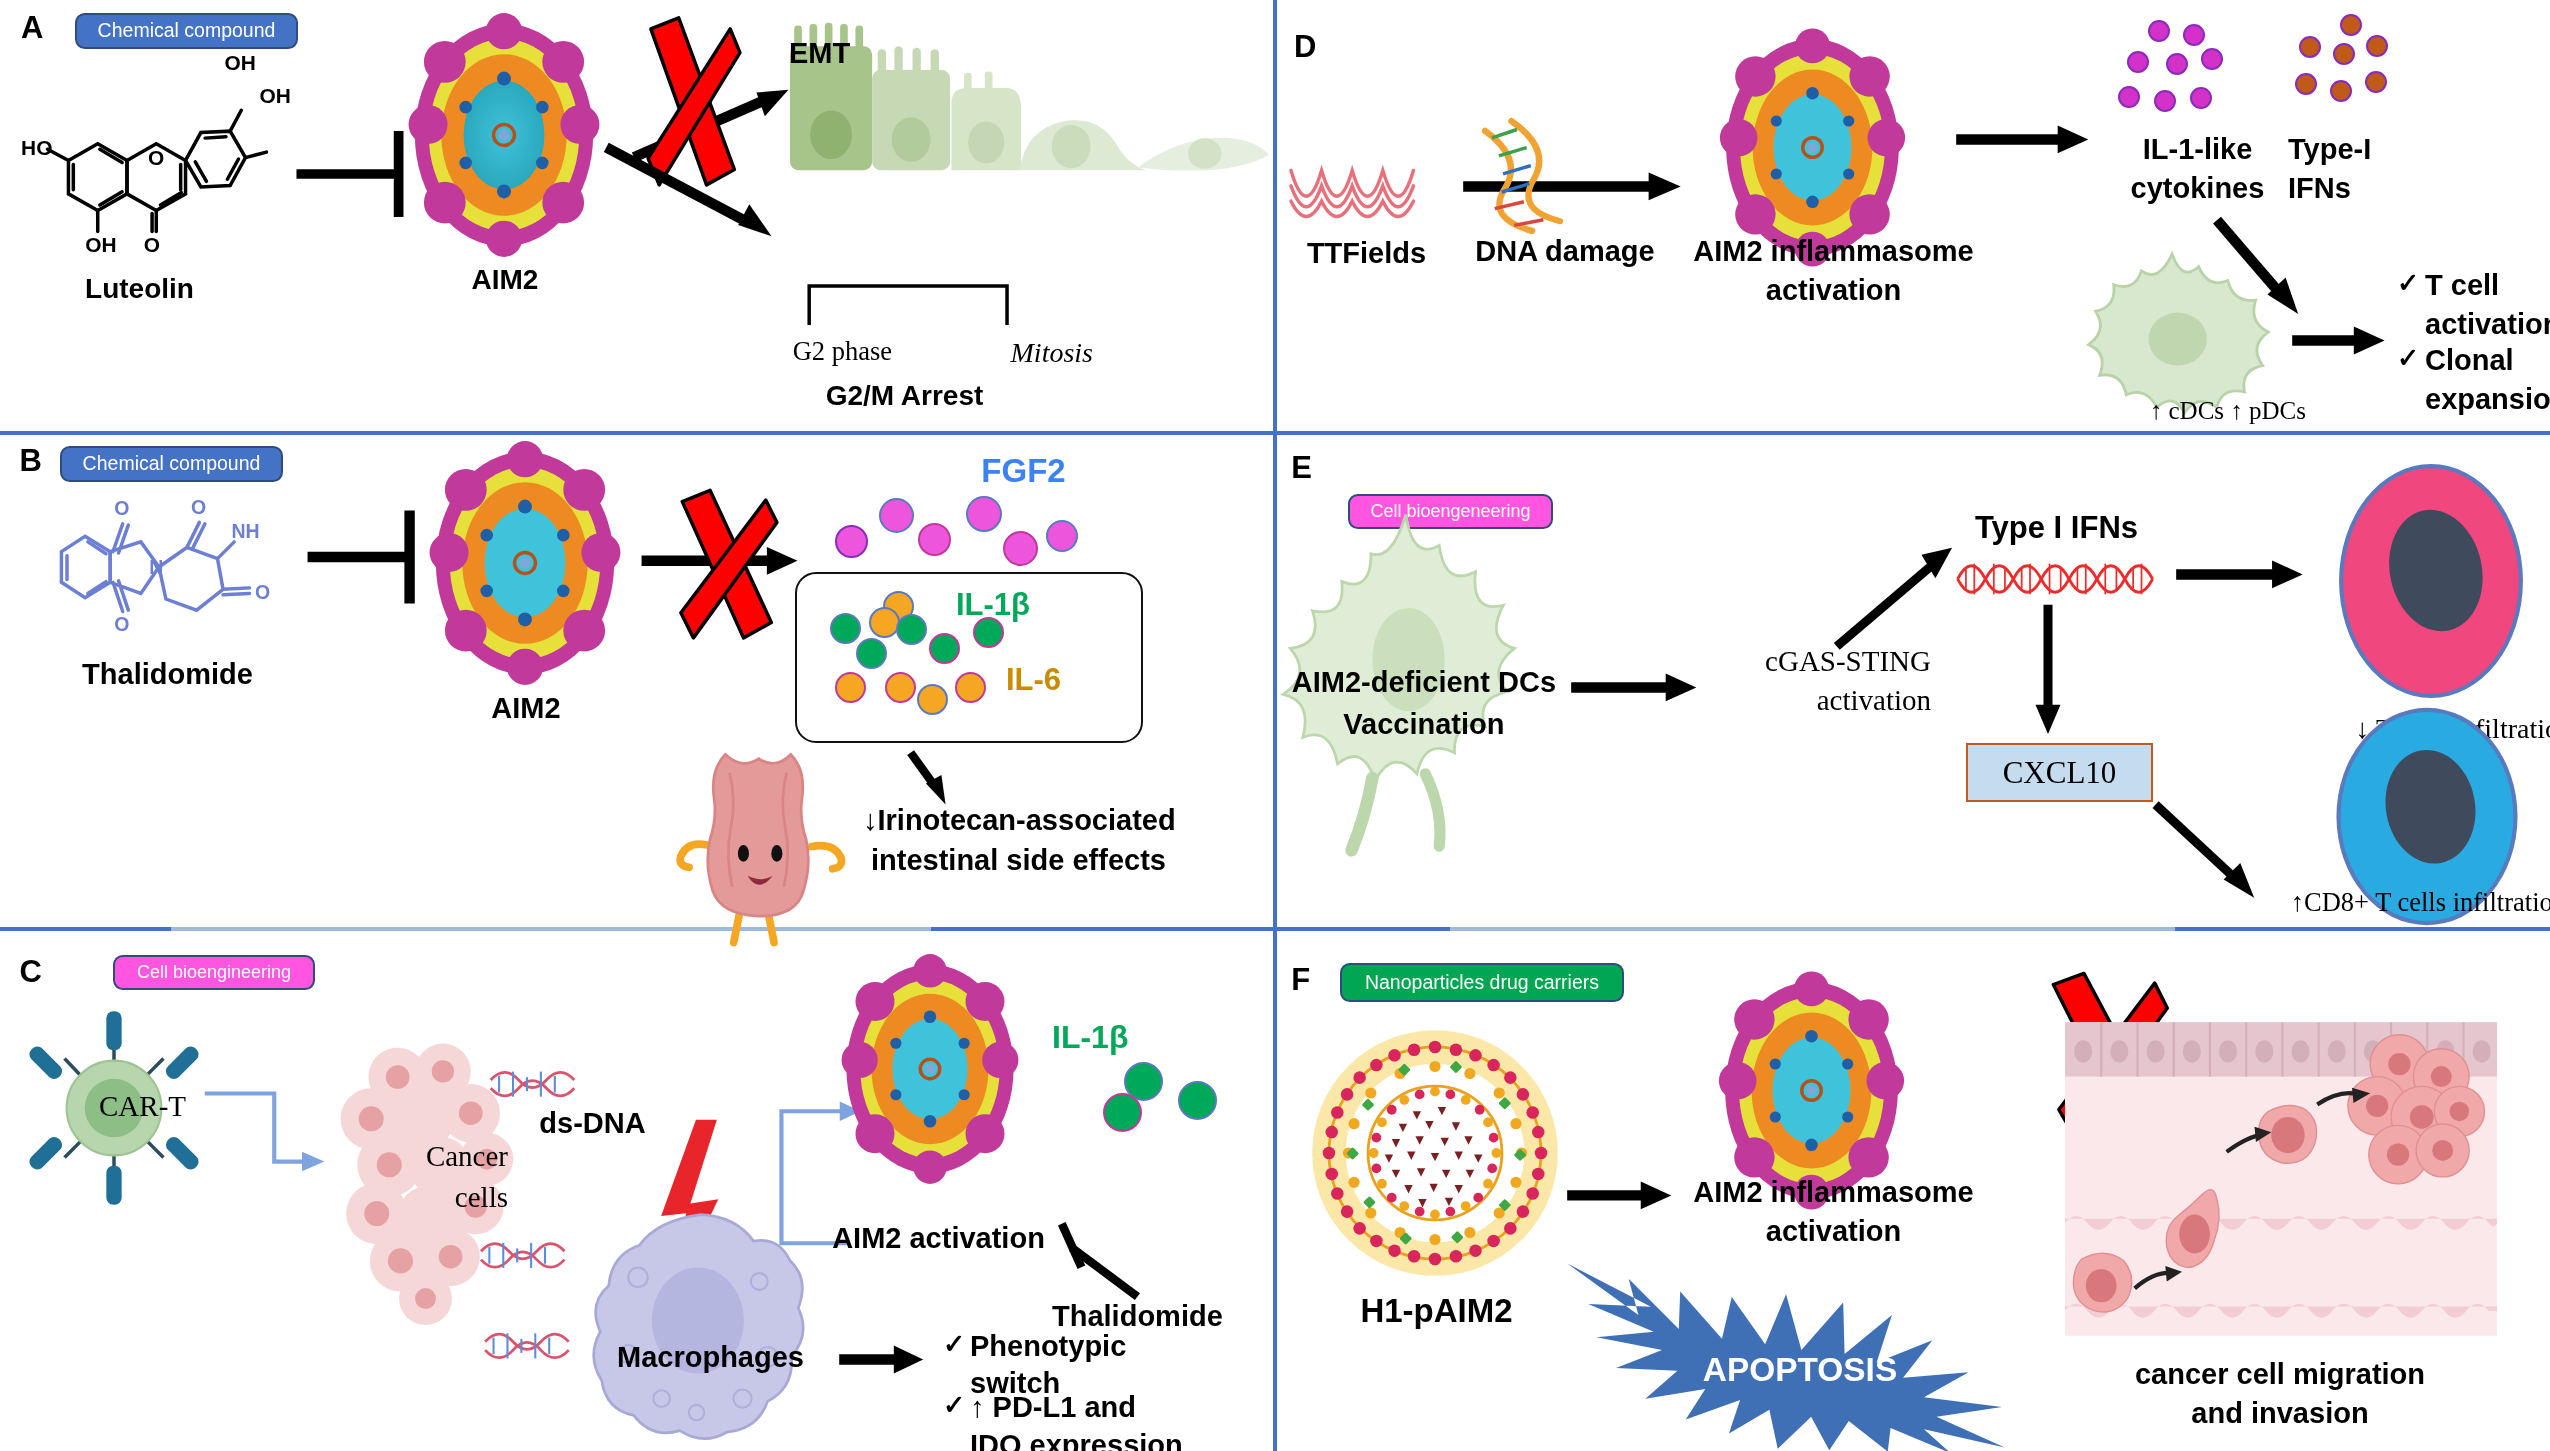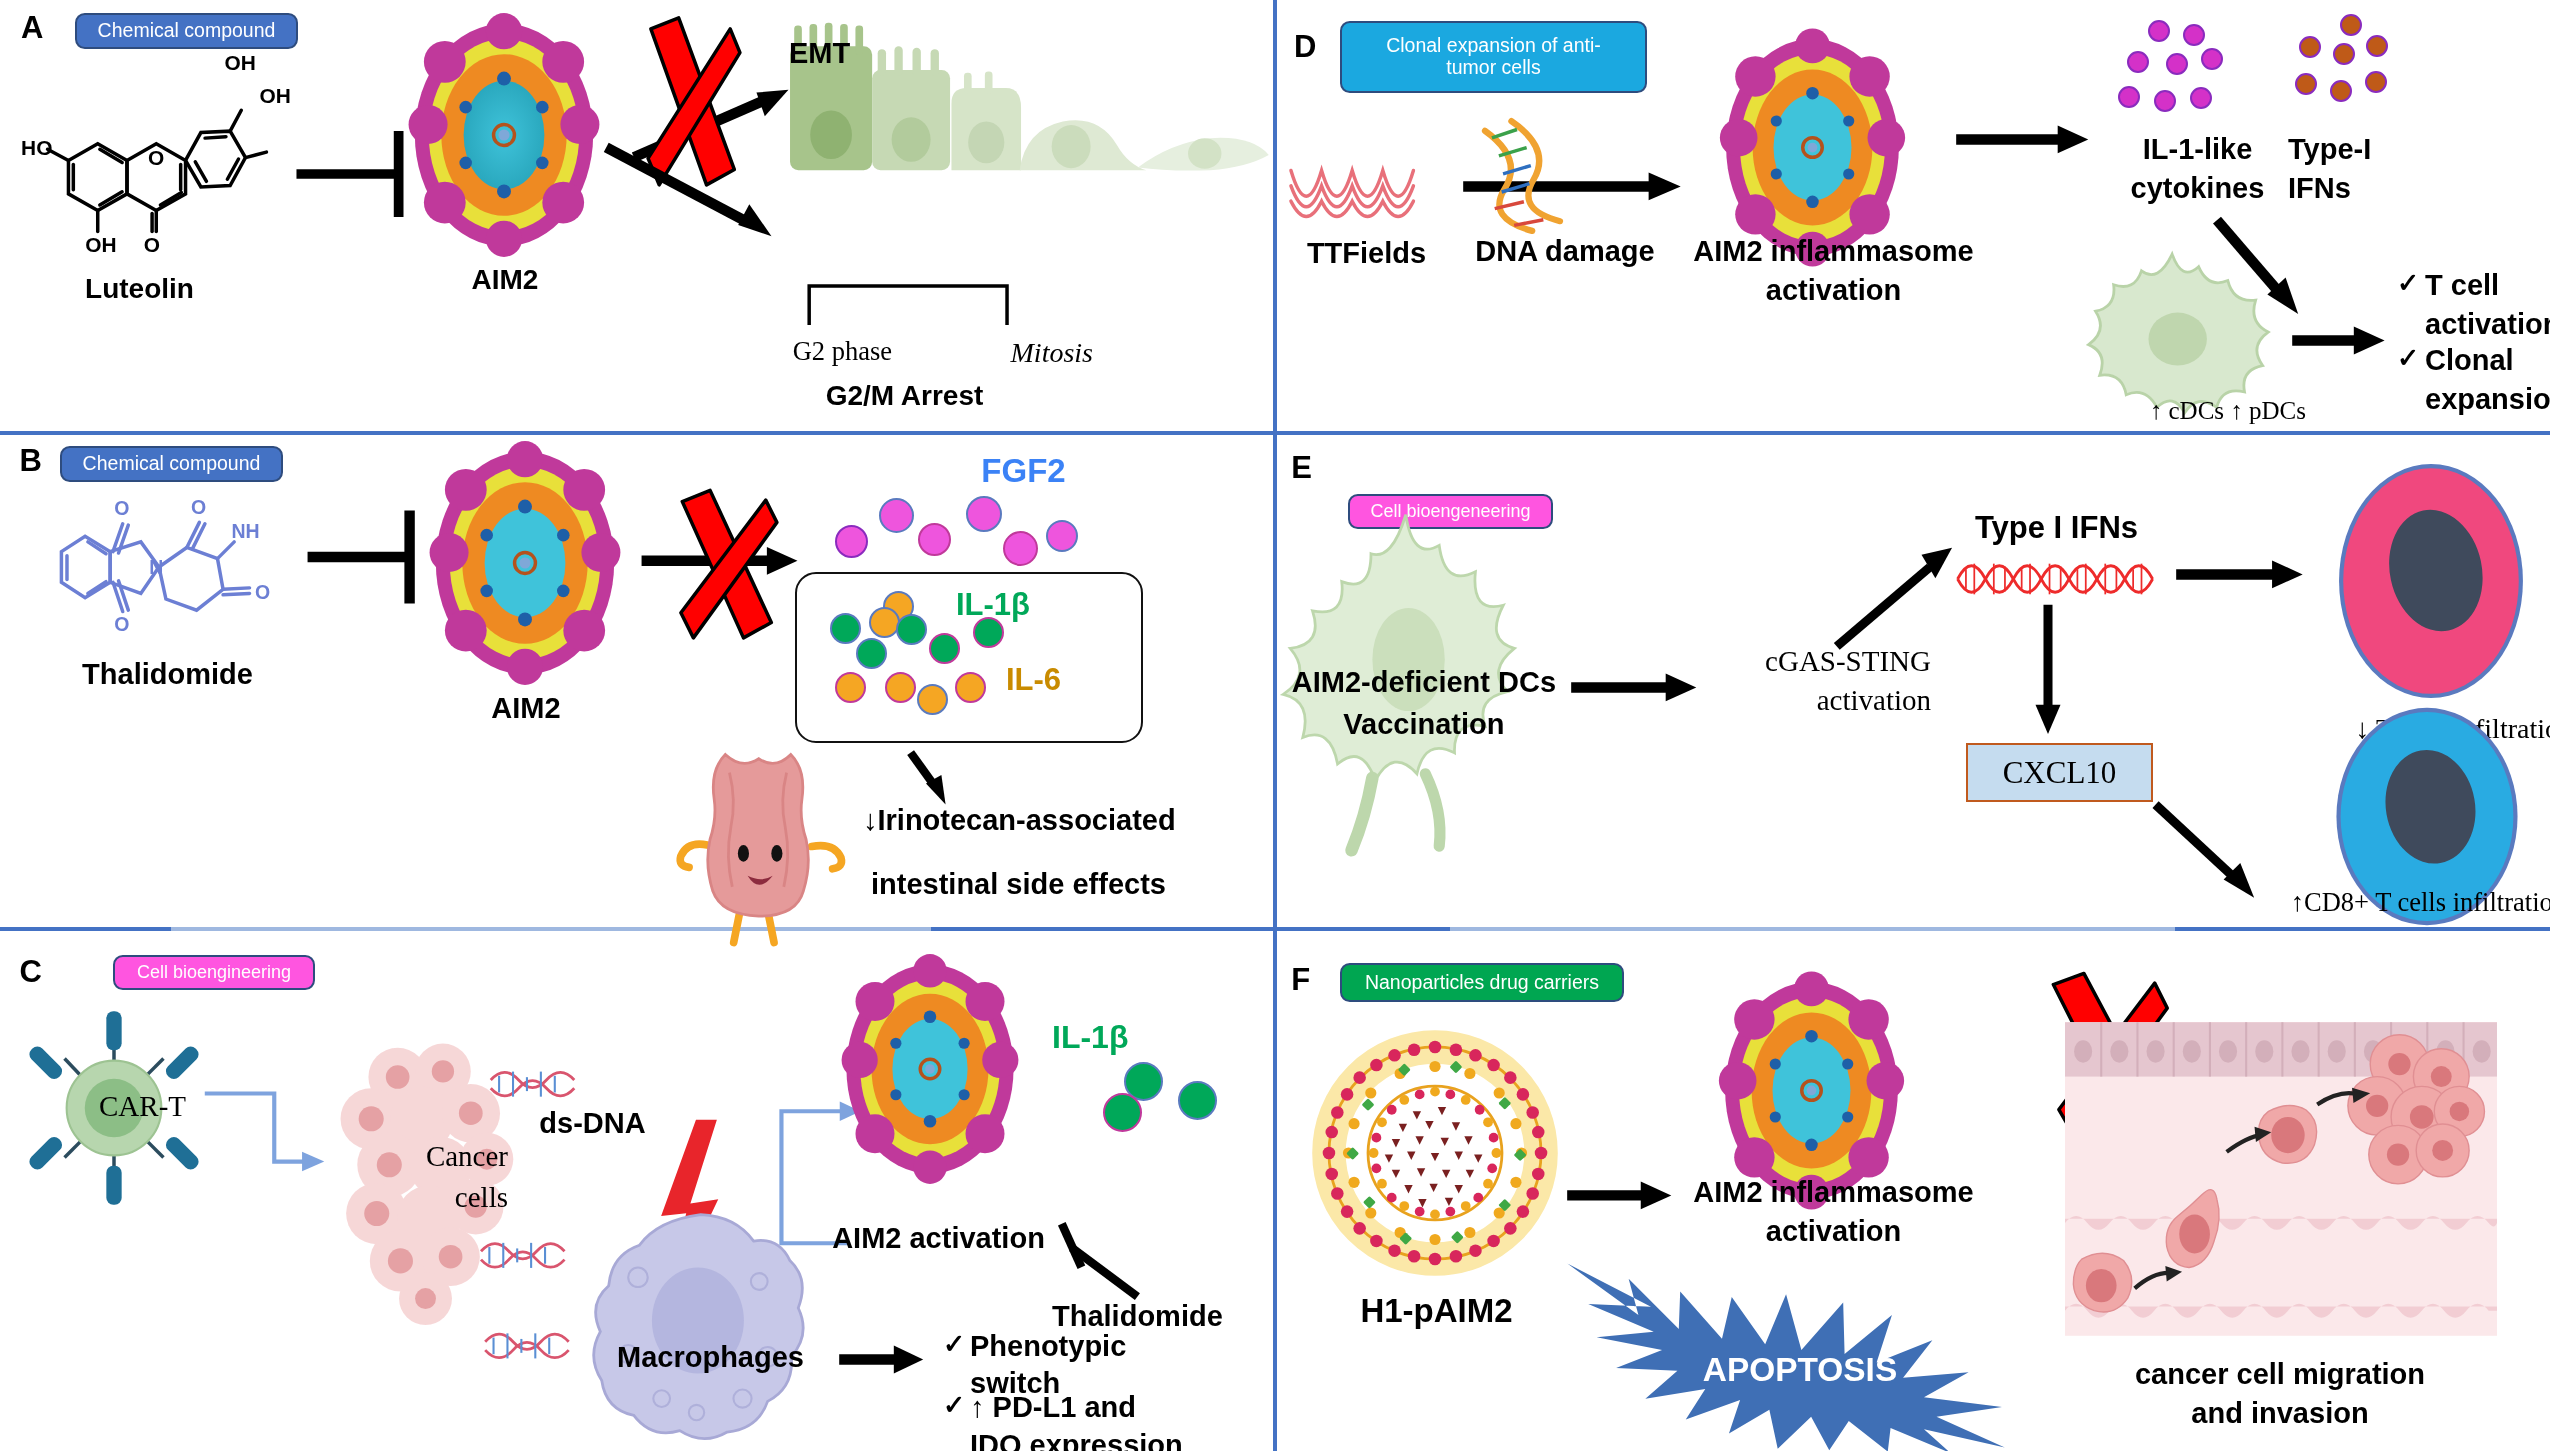--- a/index.html
+++ b/index.html
@@ -329,21 +329,21 @@
         <path d="M88,18 Q66,40 72,82 Q76,110 66,140 Q58,176 70,214 Q82,248 136,250 Q190,250 200,214 Q212,176 204,140 Q194,110 198,82 Q204,40 182,18 Q160,40 136,24 Q112,40 88,18 Z" fill="#E59A9A" stroke="#D98585" stroke-width="4"></path>
         <path d="M94,44 Q104,84 96,122 Q88,164 98,208" stroke="#D98585" stroke-width="4" fill="none"></path>
         <path d="M176,44 Q166,84 174,122 Q182,164 172,208" stroke="#D98585" stroke-width="4" fill="none"></path>
         <ellipse cx="114" cy="160" rx="8" ry="12" fill="#111"></ellipse>
         <ellipse cx="162" cy="160" rx="8" ry="12" fill="#111"></ellipse>
         <path d="M120,192 Q136,218 156,192 Q140,202 120,192 Z" fill="#8C2B3E"></path>
       </svg>
     </div>
 
     <div class="txt" style="left:863px;top:368px;width:390px;font-size:29px;text-align:left;">↓Irinotecan-associated</div>
-    <div class="txt" style="left:871px;top:408px;width:390px;font-size:29px;text-align:left;margin-top:24px;">intestinal side effects</div>
+    <div class="txt" style="left:871px;top:408px;width:390px;font-size:29px;text-align:left;">intestinal side effects</div>
   </div>
 
   <div class="panel" style="left:0;top:930px;width:1273px;height:521px;">
     <div class="plabel" style="left:19.5px;top:24px;font-size:31px;">C</div>
     <div class="badge" style="left:113px;top:25px;width:202px;height:35px;background:#FF55E0;font-size:18px;">Cell bioengineering</div>
 
     <div style="position:absolute;left:12.5px;top:77px;width:202px;height:202px;">
       <svg width="202" height="202" viewBox="0 0 290 290">
         <g stroke="#2C4C5E" stroke-width="5">
           <line x1="145" y1="48" x2="145" y2="108"></line>
@@ -527,24 +527,20 @@
     <div class="txt" style="left:940px;top:399px;width:28px;font-size:26.5px;">✓</div>
     <div class="txt" style="left:970px;top:399px;width:223px;font-size:29px;text-align:left;">Phenotypic</div>
     <div class="txt" style="left:970px;top:436px;width:223px;font-size:29px;text-align:left;">switch</div>
     <div class="txt" style="left:940px;top:460px;width:28px;font-size:26.5px;">✓</div>
     <div class="txt" style="left:970px;top:460px;width:265px;font-size:29px;text-align:left;">↑ PD-L1 and</div>
     <div class="txt" style="left:970px;top:498px;width:265px;font-size:29px;text-align:left;">IDO expression</div>
   </div>
 
   <div class="panel" style="left:1276px;top:0;width:1274px;height:431px;">
     <div class="plabel" style="left:18px;top:29px;font-size:31px;">D</div>
-    <div class="badge" style="left:64px;top:21px;width:307px;height:72px;background:#1BA8E0;font-size:19.5px;flex-direction:column;">
-      <span>Clonal expansion of anti-</span>
-      <span>tumor cells</span>
-    </div>
 
     <div style="position:absolute;left:8.4px;top:155px;width:167px;height:77px;">
       <svg width="167" height="77" viewBox="0 0 240 110">
         <g stroke="#E8707A" stroke-width="5" fill="none" stroke-linecap="round">
           <path d="M10,22 Q32,96 54,22 Q76,96 98,22 Q120,96 142,22 Q164,96 186,22"></path>
           <path d="M10,44 Q32,104 54,44 Q76,104 98,44 Q120,104 142,44 Q164,104 186,44"></path>
           <path d="M10,66 Q32,110 54,66 Q76,110 98,66 Q120,110 142,66 Q164,110 186,66"></path>
         </g>
       </svg>
     </div>

